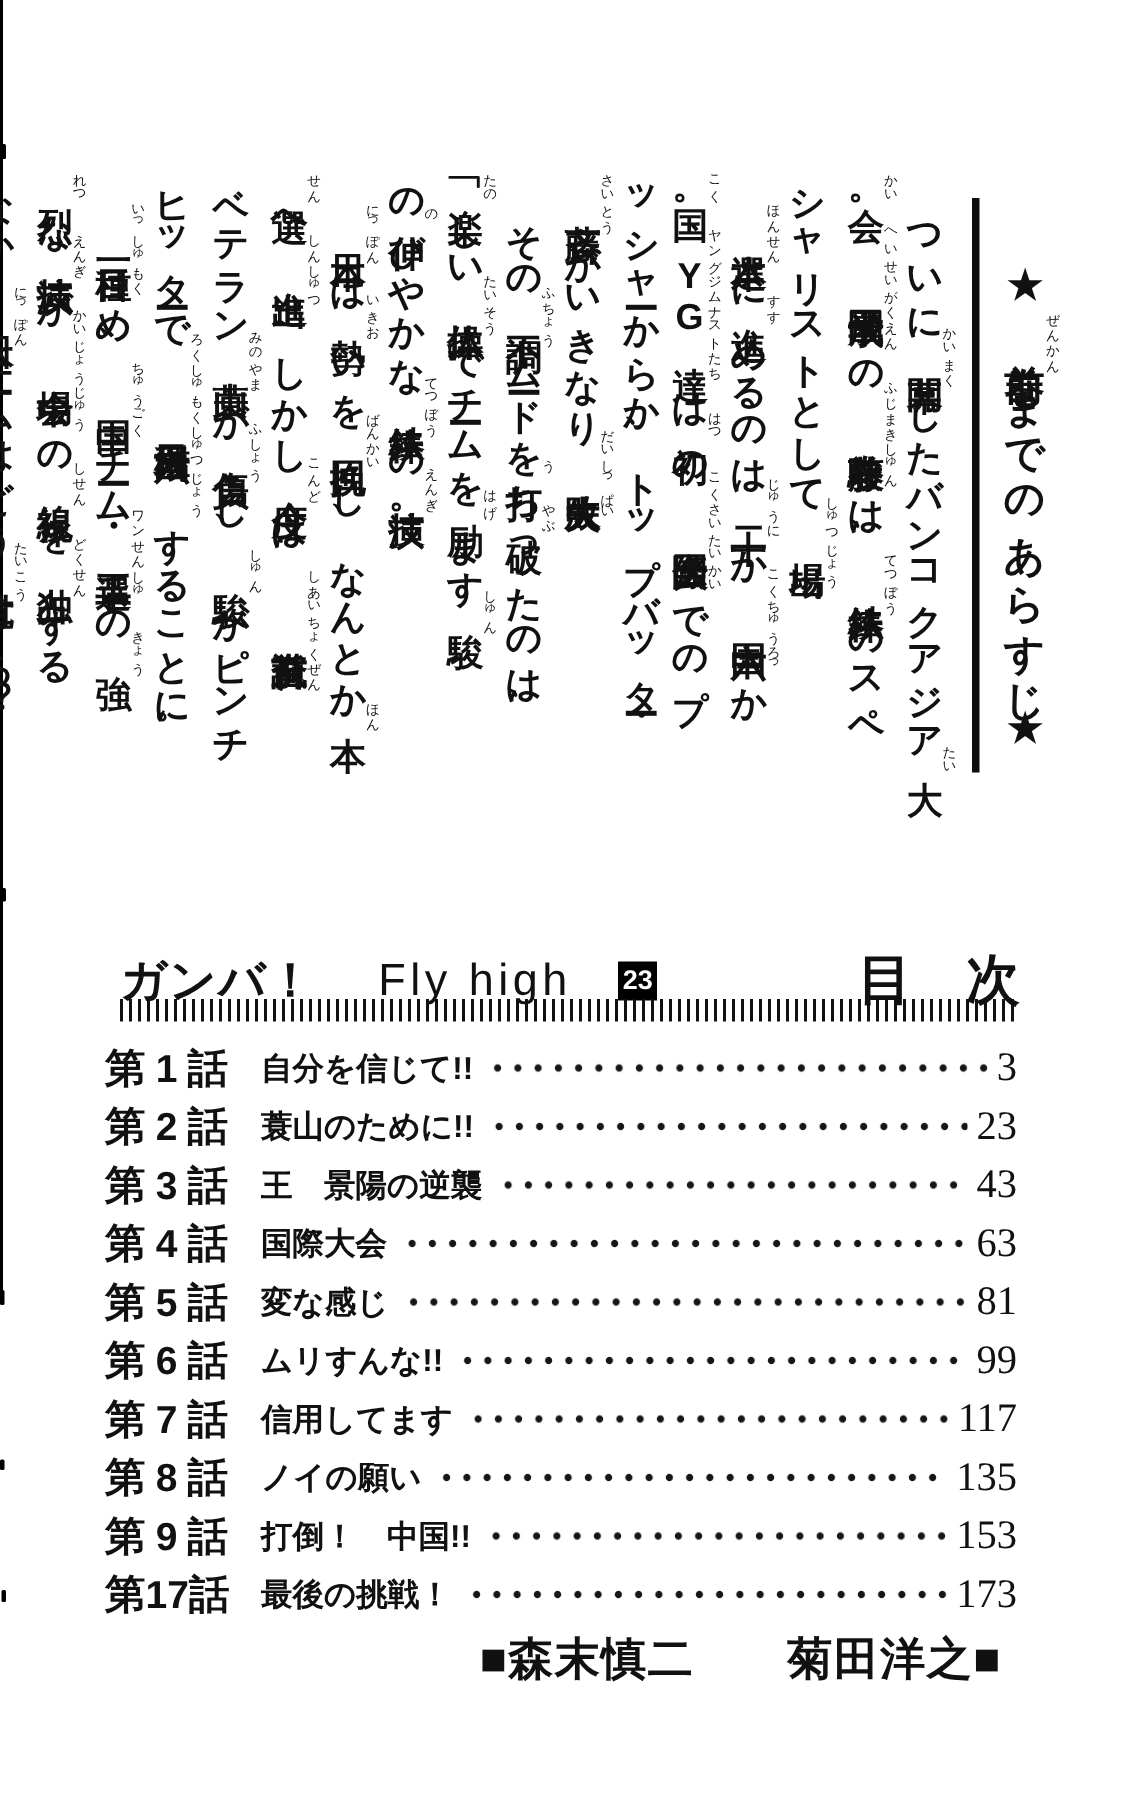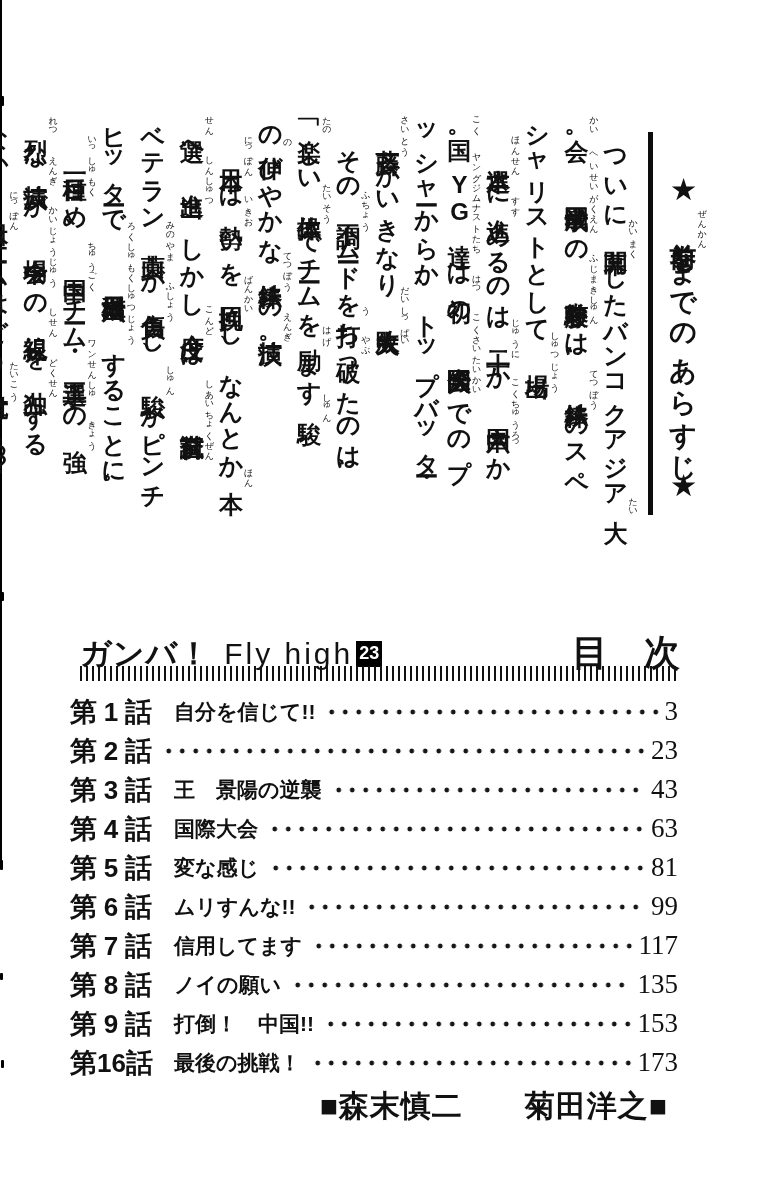--- a/index.html
+++ b/index.html
@@ -29,21 +29,21 @@
     letter-spacing:0;
   }
   .syn-col { display:block; white-space:nowrap; }
   ruby { ruby-align:center; }
   rt { font-size:9px; font-weight:normal; letter-spacing:0; }
   .up { text-orientation:upright; }
 
   
   .toc-title-row {
     position:absolute; left:80px; right:85px; top:629px;
-    display:flex; align-items:center;
+    display:flex; align-items:center;gap:28px;
   }
   .series-title { font-size:31px; font-weight:bold; letter-spacing:1px; }
   .series-latin { font-size:30px; font-weight:normal; letter-spacing:3px; margin-left:14px; }
   .volume-badge {
     margin-left:3px; width:26px; height:26px; background:#000; color:#fff;
     font-size:18px; font-weight:bold; display:flex; align-items:center; justify-content:center;
   }
   .toc-heading { margin-left:auto; font-size:36px; font-weight:bold; }
 
   .toc-divider {
@@ -117,20 +117,21 @@
         <span class="ch-title">自分を信じて!!</span>
         <span class="leader"></span>
         <span class="ch-page">3</span>
       </div>
       <div class="ch-row">
         <span class="ch-label">
           <span>第</span>
           <span class="ch-num">2</span>
           <span>話</span>
         </span>
+        <span class="ch-title">蓑山のために!!</span>
         <span class="leader"></span>
         <span class="ch-page">23</span>
       </div>
       <div class="ch-row">
         <span class="ch-label">
           <span>第</span>
           <span class="ch-num">3</span>
           <span>話</span>
         </span>
         <span class="ch-title">王　景陽の逆襲</span>
@@ -193,21 +194,21 @@
           <span class="ch-num">9</span>
           <span>話</span>
         </span>
         <span class="ch-title">打倒！　中国!!</span>
         <span class="leader"></span>
         <span class="ch-page">153</span>
       </div>
       <div class="ch-row">
         <span class="ch-label">
           <span>第</span>
-          <span class="ch-num">16</span>
+          <span class="ch-num">17</span>
           <span>話</span>
         </span>
         <span class="ch-title">最後の挑戦！</span>
         <span class="leader"></span>
         <span class="ch-page">173</span>
       </div>
     </div>
   <div class="authors">■森末慎二　　菊田洋之■</div>
 </div>
 

